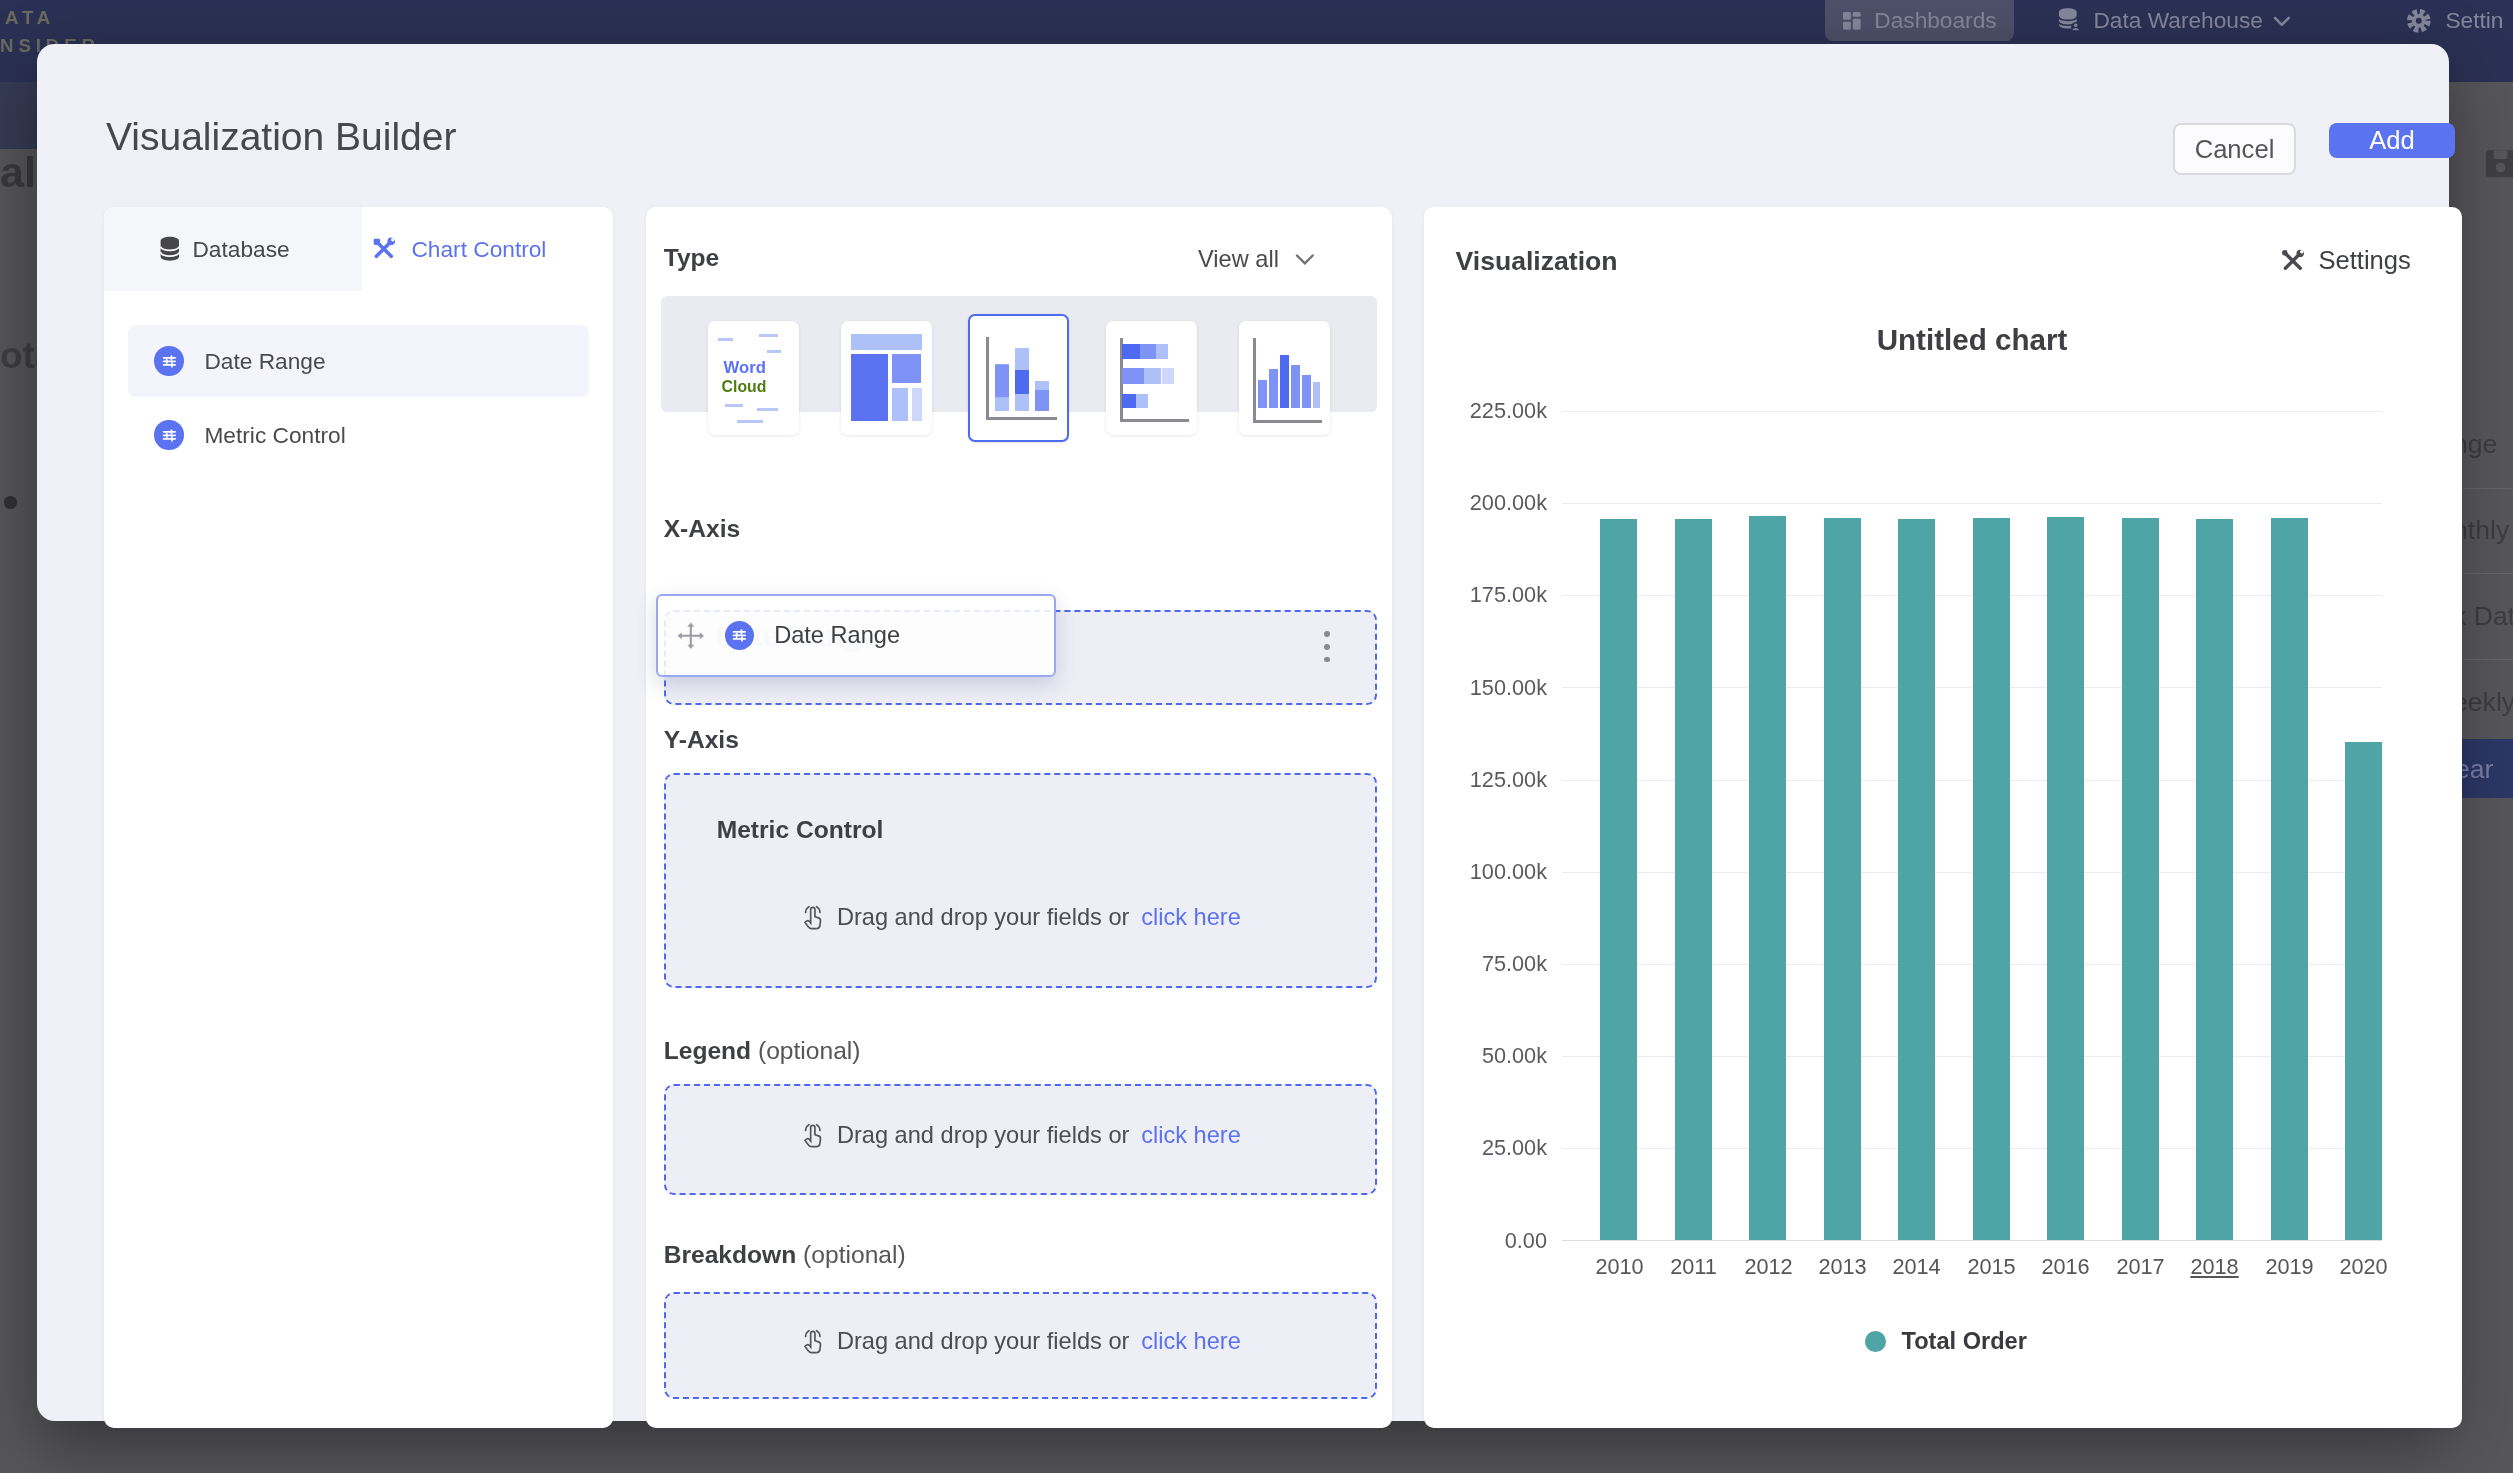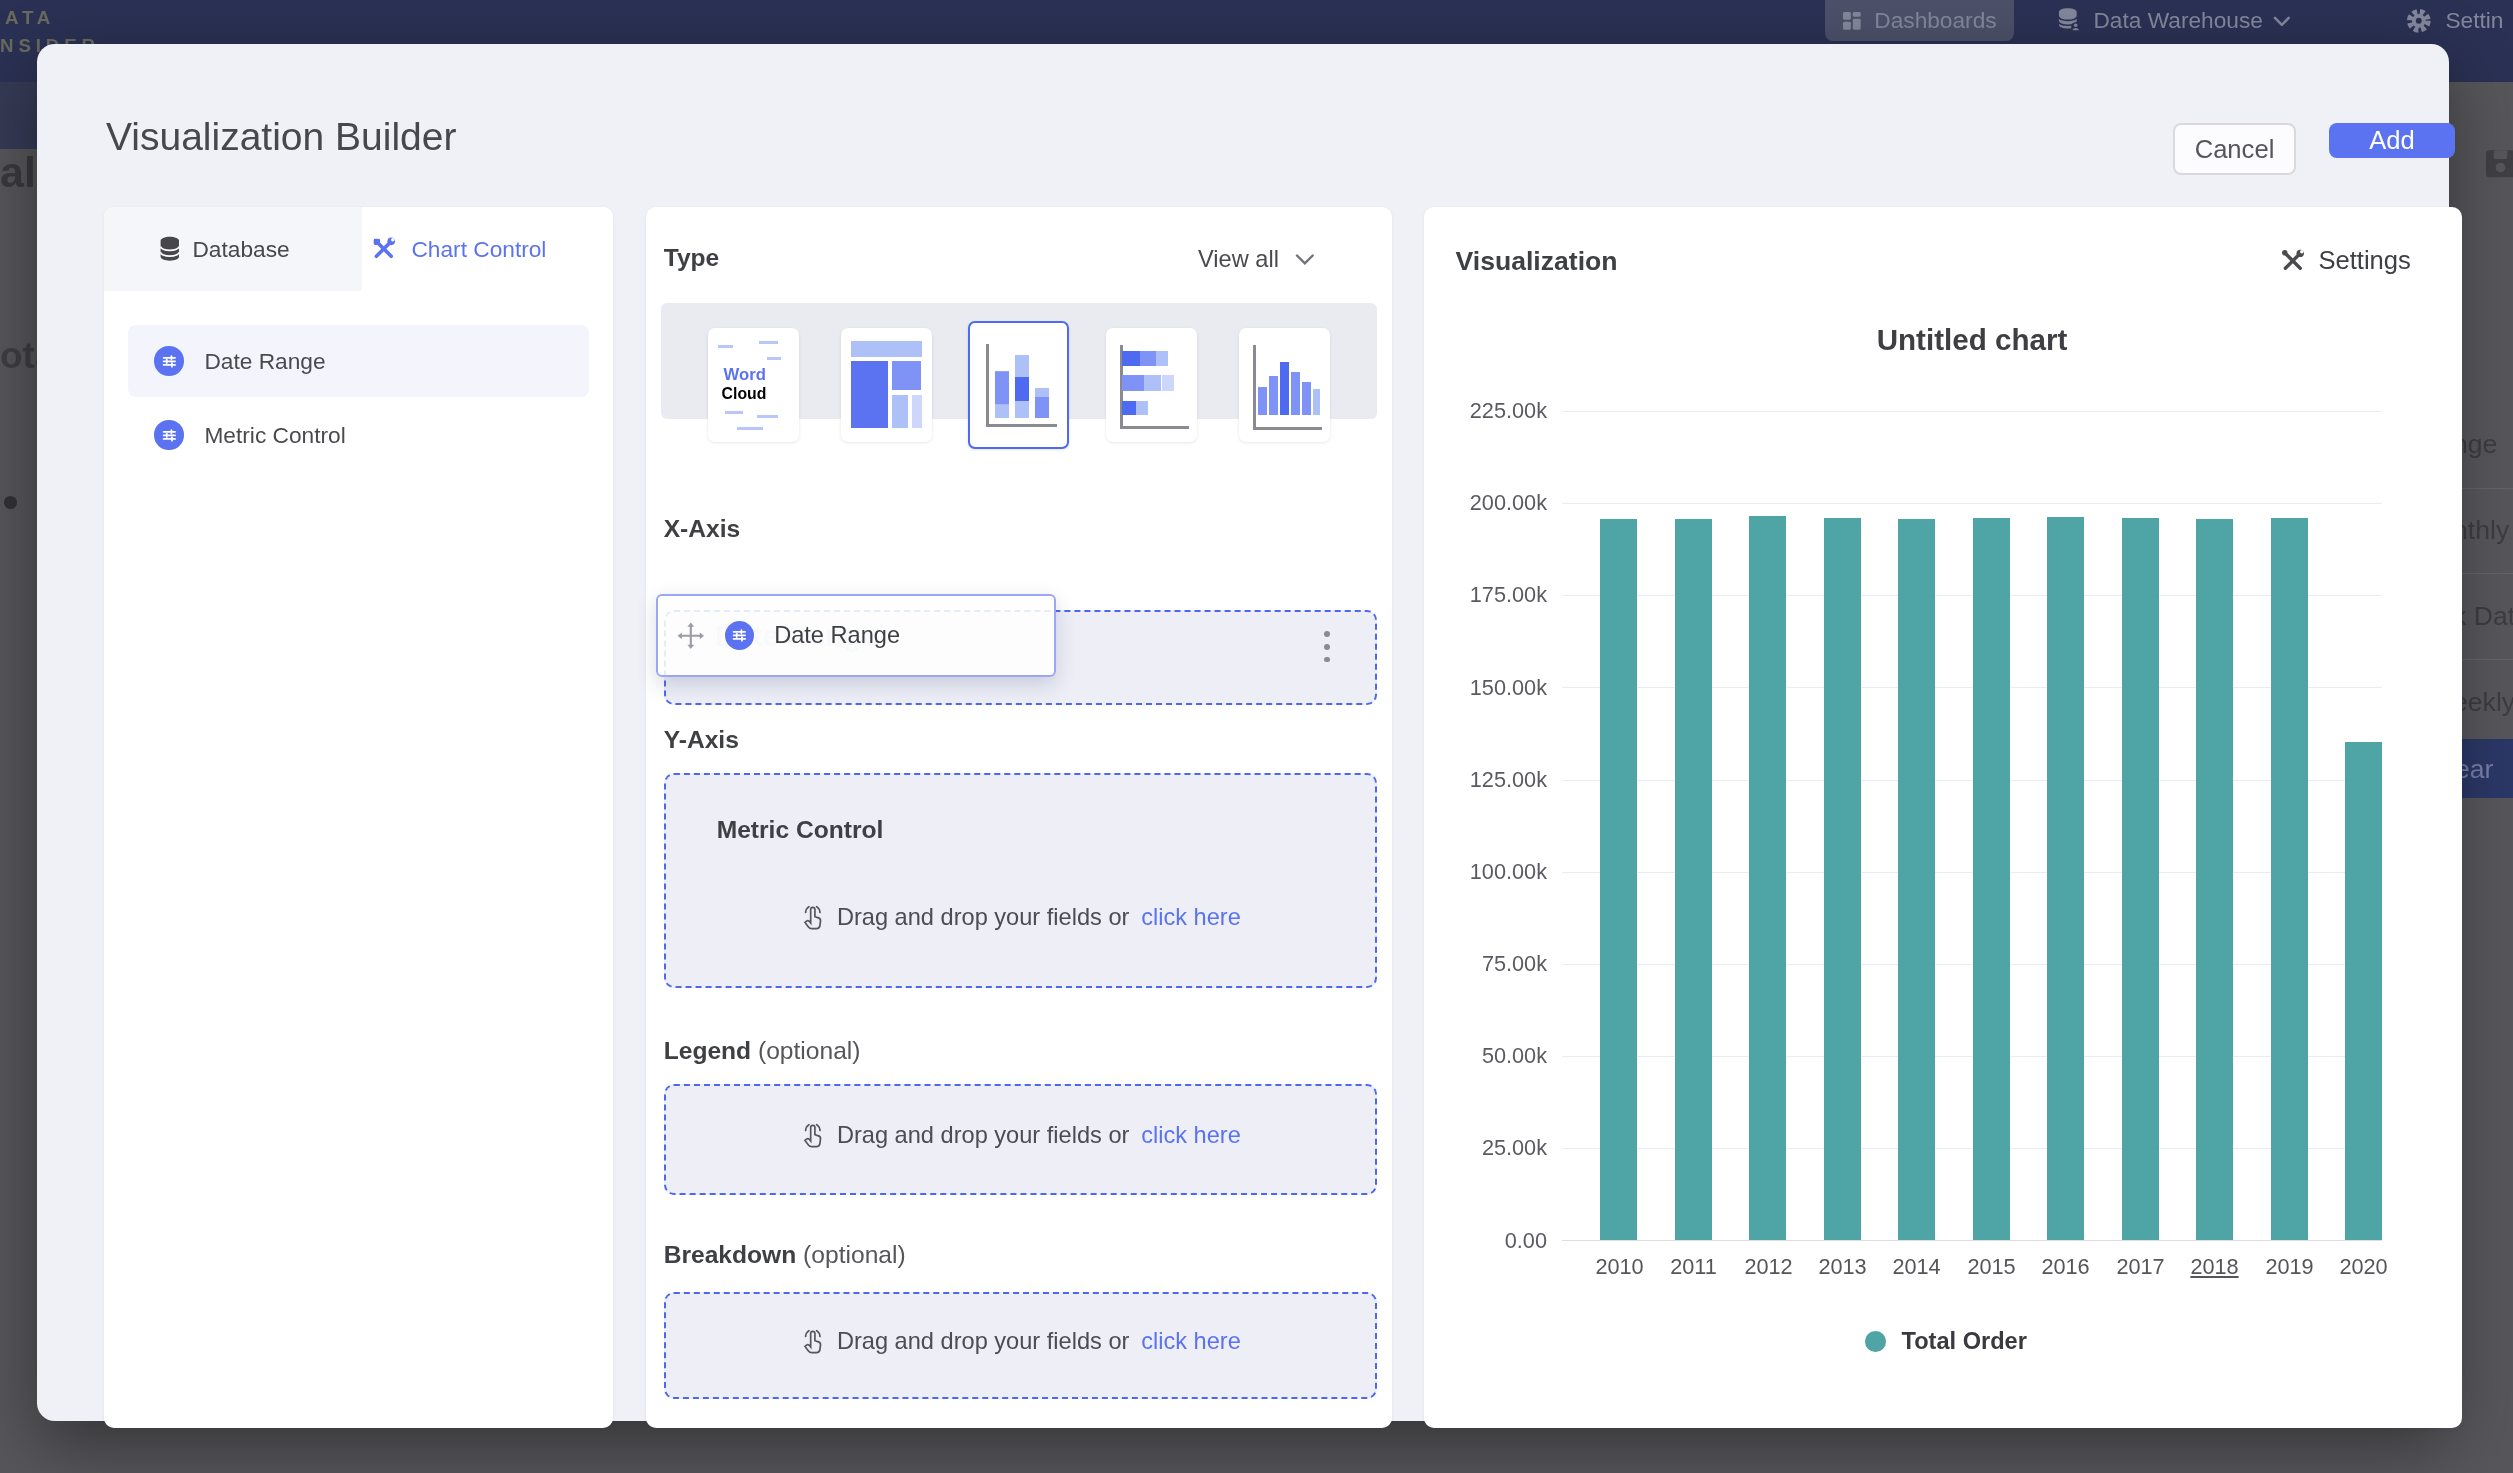--- a/index.html
+++ b/index.html
@@ -59,30 +59,30 @@
   .field-label { font-size:22.7px; color:#4A4A4E; }
   .slider-badge { width:29.6px; height:29.6px; border-radius:50%; background:#5B73F0;
     display:flex; align-items:center; justify-content:center; flex:none; }
 
   
   .section-label { font-size:24.6px; font-weight:bold; color:#3F4044; white-space:nowrap; }
   .optional { font-weight:normal; color:#55555A; }
   #type-label { left:17.7px; top:37px; }
   #view-all { left:552px; top:39px; display:flex; align-items:center; gap:15.8px; cursor:pointer; }
   #view-all span { font-size:23.6px; color:#4A4A4E; }
-  #type-strip { left:14.8px; top:96px; width:716px; height:116px; background:#EAEBF0; border-radius:5.9px; }
+  #type-strip { left:14.8px; top:89px; width:716px; height:116px; background:#EAEBF0; border-radius:5.9px; }
   .type-card { position:absolute; top:24.6px; width:91px; height:114px; background:#FFFFFF; border-radius:6.9px;
     box-shadow:0 1px 3px rgba(60,60,90,.12); cursor:pointer; overflow:hidden; }
   #card-wordcloud { left:47px; }
   #card-treemap { left:180px; }
   #card-columns { left:307px; top:17.7px; width:101px; height:128px; border:2px solid #4E6AF0; }
   #card-hbars { left:445px; }
   #card-histogram { left:578px; }
   .wc-word1 { position:absolute; left:15.8px; top:37px; font-size:16.7px; font-weight:bold; color:#5B73F0; }
-  .wc-word2 { position:absolute; left:13.8px; top:57px; font-size:15.8px; font-weight:bold; color:#000000; }
+  .wc-word2 { position:absolute; left:13.8px; top:57px; font-size:15.8px; font-weight:bold; color:#4d7c0f; }
   .speck { position:absolute; height:3px; background:#B9C6F9; }
   .glyph-axis-v { position:absolute; width:3px; background:#8A8A92; }
   .glyph-axis-h { position:absolute; height:3px; background:#8A8A92; }
   .gbar { position:absolute; }
 
   .dropzone { left:17.7px; width:713px; background:#EDEEF6; border:2px dashed #4D68EF; border-radius:9.9px; }
   #x-axis-label { left:17.7px; top:308px; }
   #x-dropzone { top:403px; height:95px; }
   #x-ghost { left:69px; top:412px; font-size:29.6px; font-weight:bold; color:#CFD2DF; white-space:nowrap; }
   #kebab { left:678px; top:424px; width:7.9px; cursor:pointer; }

